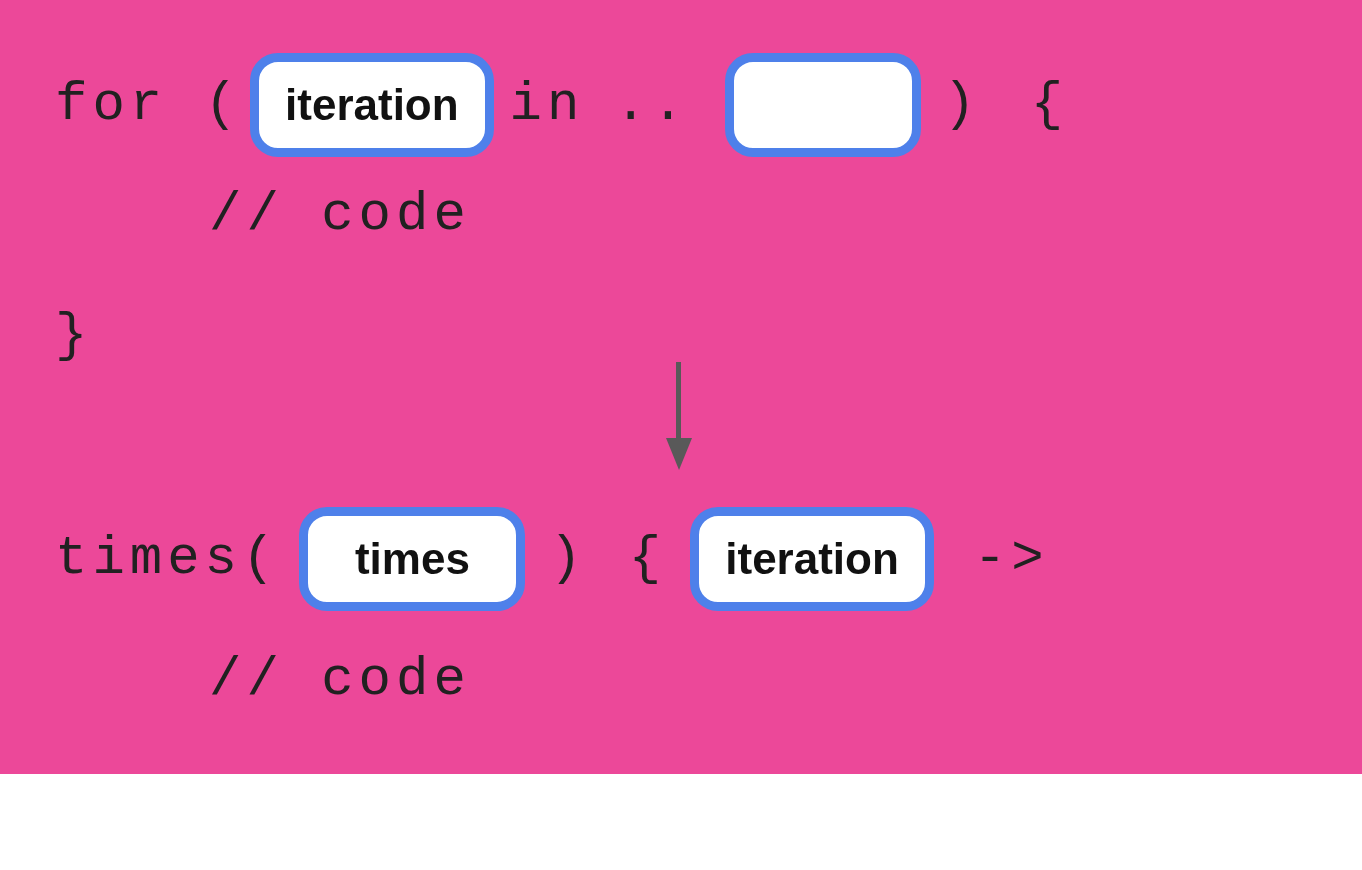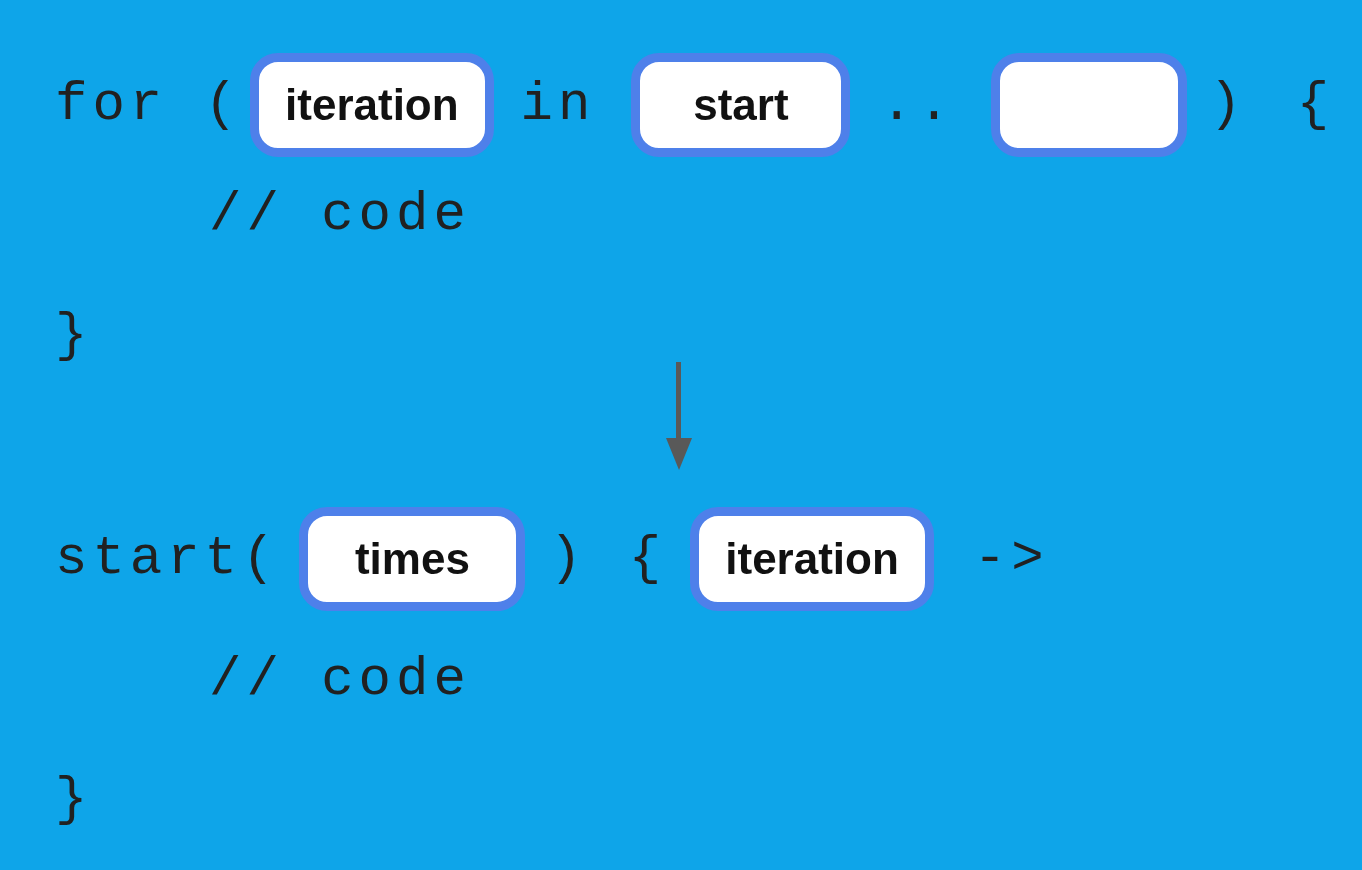--- a/index.html
+++ b/index.html
@@ -3,22 +3,22 @@
 <meta charset="utf-8">
 <style>
   html, body {
     margin: 0;
     padding: 0;
     background: #ffffff;
   }
   .canvas {
     position: relative;
     width: 1362px;
-    height: 870px;
-    background: #0ea5e9;
+    height: 774px;
+    background: #ec4899;
     overflow: hidden;
   }
   .row {
     position: absolute;
     display: flex;
     align-items: center;
     height: 110px;
   }
   .code {
     font-family: "Liberation Mono", monospace;
@@ -72,60 +72,59 @@
     top: 76px;
     width: 0;
     height: 0;
     border-left: 13px solid transparent;
     border-right: 13px solid transparent;
     border-top: 32px solid #595959;
   }
 
   .ml8  { margin-left: 8px; }
   .ml10 { margin-left: 20px; }
-  .ml20 { margin-left: 27px; }
+  .ml20 { margin-left: 16px; }
   .ml22 { margin-left: 22px; }
   .ml24 { margin-left: 24px; }
   .ml30 { margin-left: 30px; }
   .ml36 { margin-left: 36px; }
   .ml40 { margin-left: 40px; }
   .ml42 { margin-left: 42px; }
   .ml50 { margin-left: 50px; }
 </style>
 </head>
 <body>
 
 <div class="canvas">
 
   <div class="row" style="left:55px; top:50px;">
     <span class="code">for (</span>
     <span class="pill w-iteration ml8">iteration</span>
     <span class="code ml20">in</span>
-    <span class="pill w-start ml36">start</span>
     <span class="code ml30">..</span>
     <span class="pill w-end ml36"></span>
     <span class="code ml22">)</span>
     <span class="code ml50">{</span>
   </div>
 
   <div class="row" style="left:209px; top:185px; height:60px;">
     <span class="code">// code</span>
   </div>
 
   <div class="row" style="left:55px; top:306px; height:60px;">
     <span class="code">}</span>
   </div>
 
   <div class="down-arrow">
     <div class="shaft"></div>
     <div class="head"></div>
   </div>
 
   <div class="row" style="left:55px; top:504px;">
-    <span class="code">start(</span>
+    <span class="code">times(</span>
     <span class="pill w-times ml10">times</span>
     <span class="code ml24">)</span>
     <span class="code ml42">{</span>
     <span class="pill w-iteration2 ml24">iteration</span>
     <span class="code ml40">-&gt;</span>
   </div>
 
   <div class="row" style="left:209px; top:650px; height:60px;">
     <span class="code">// code</span>
   </div>

